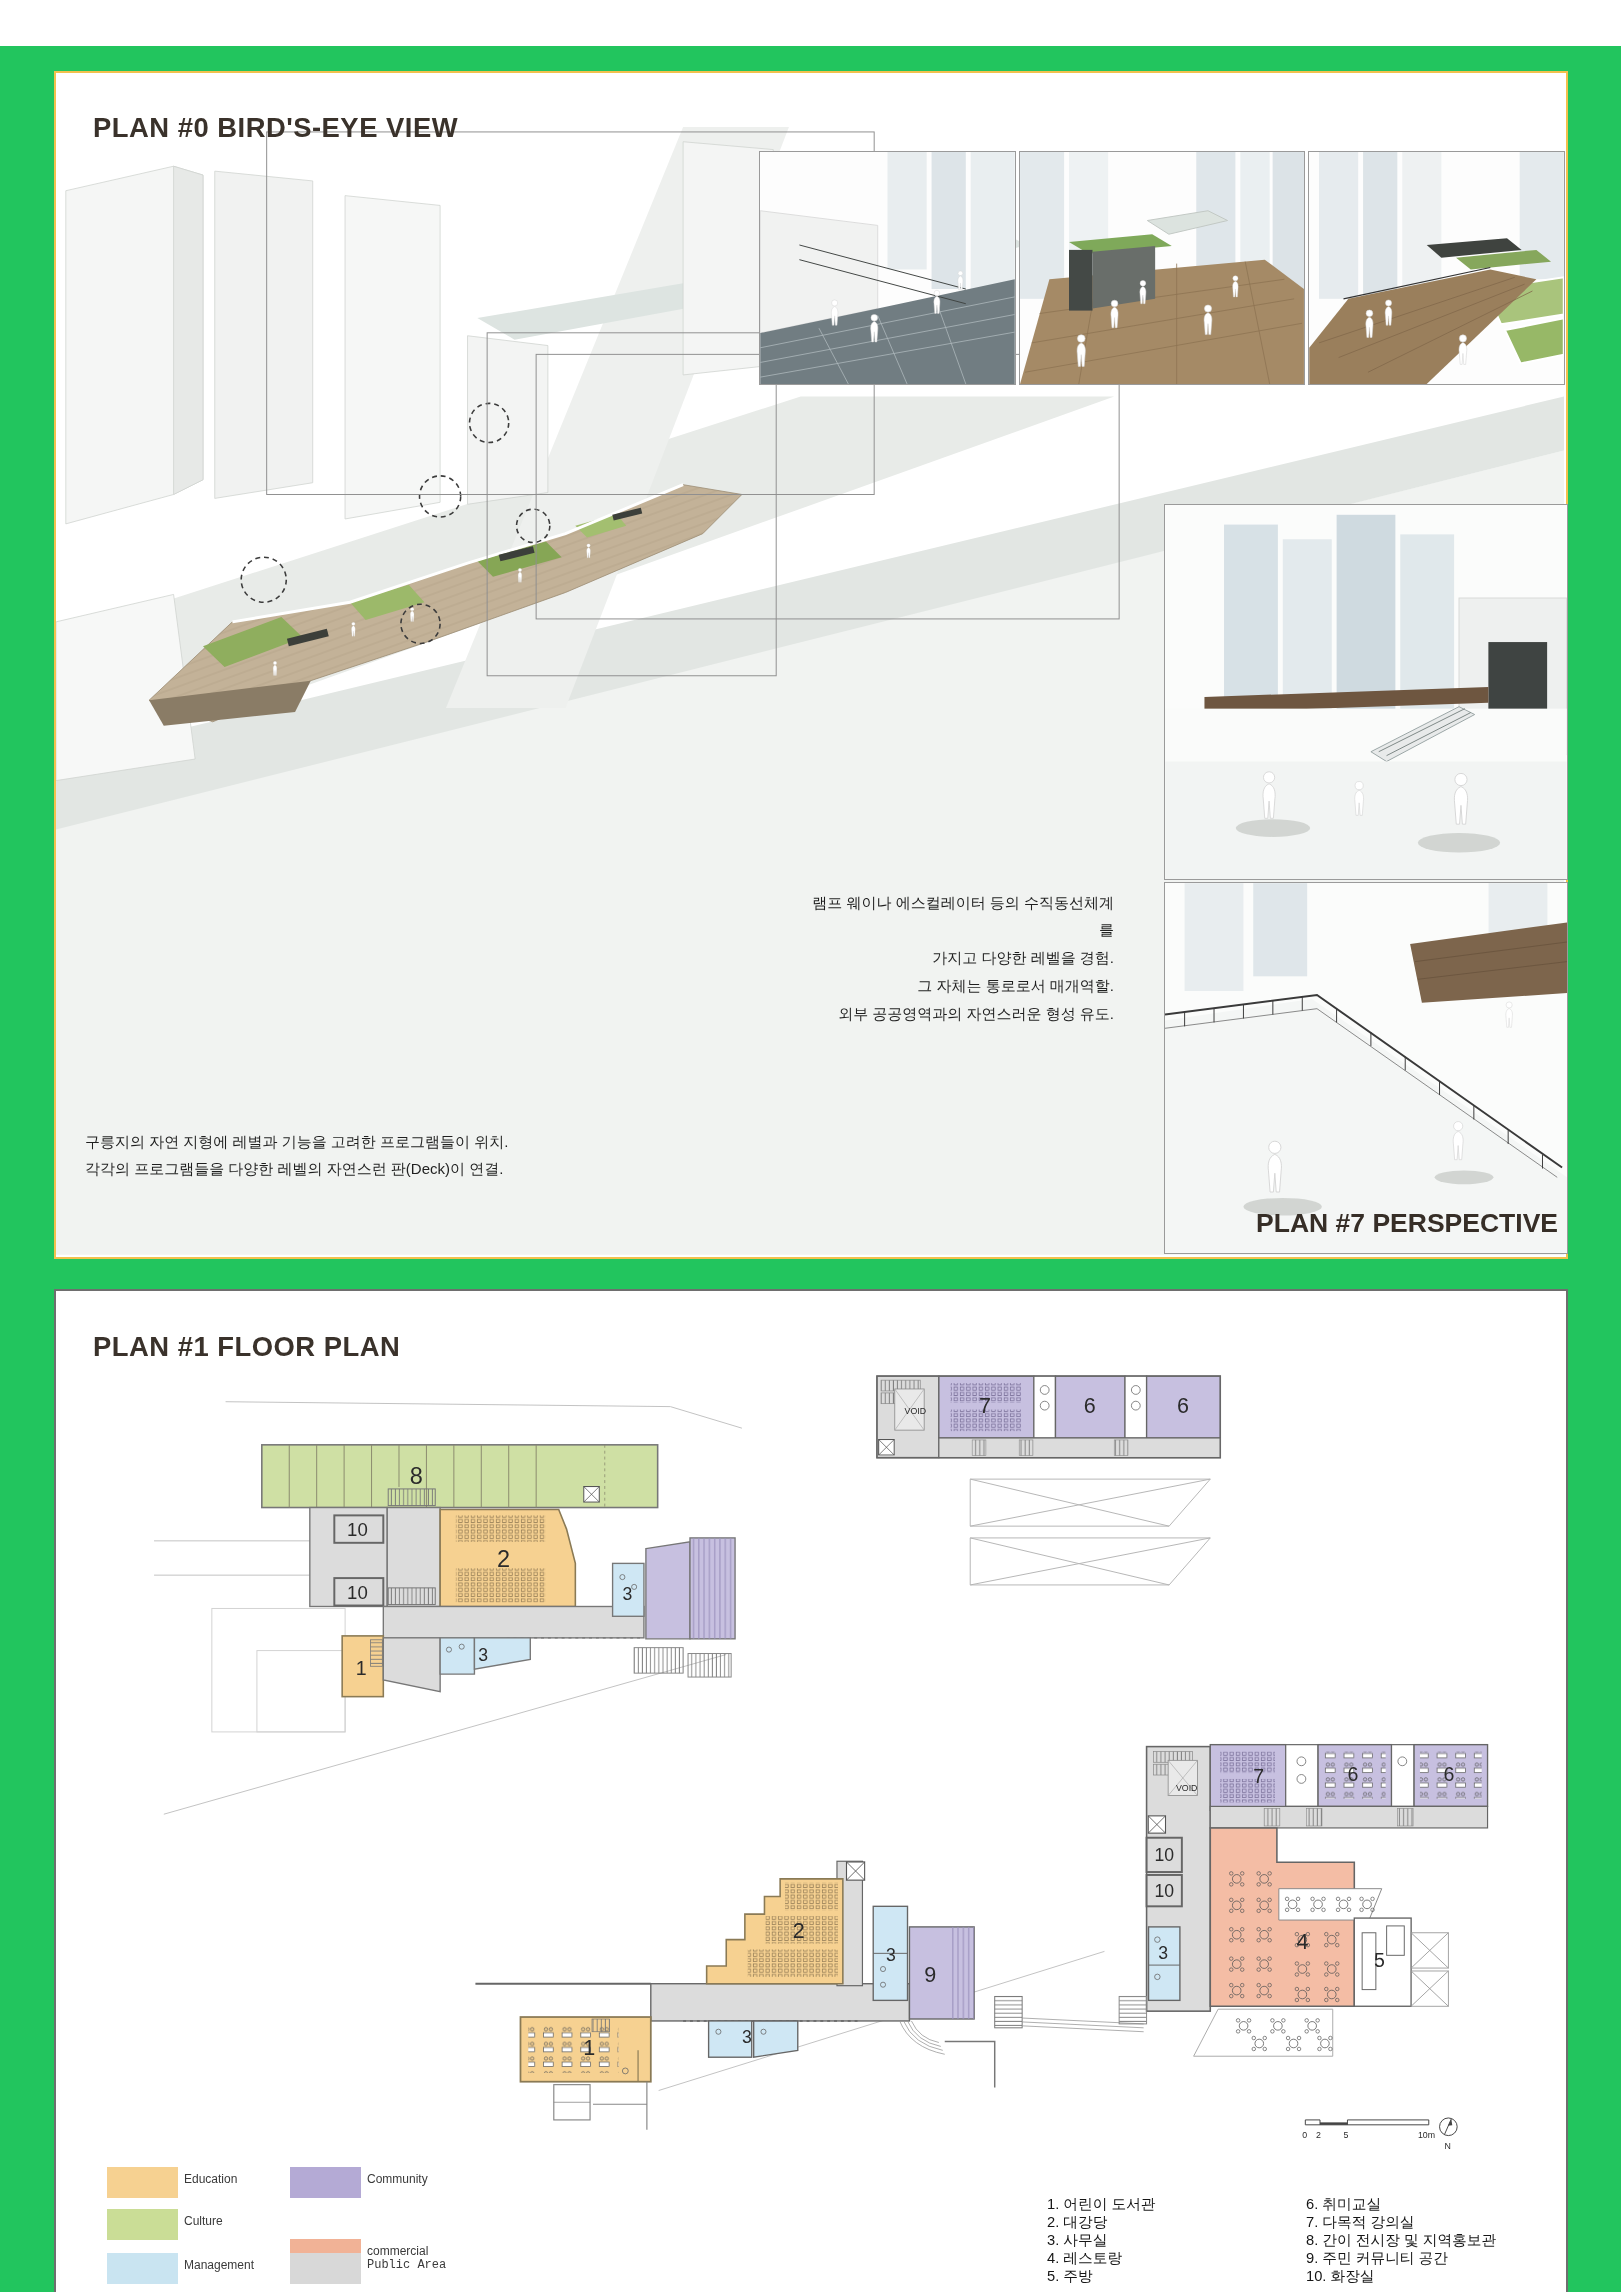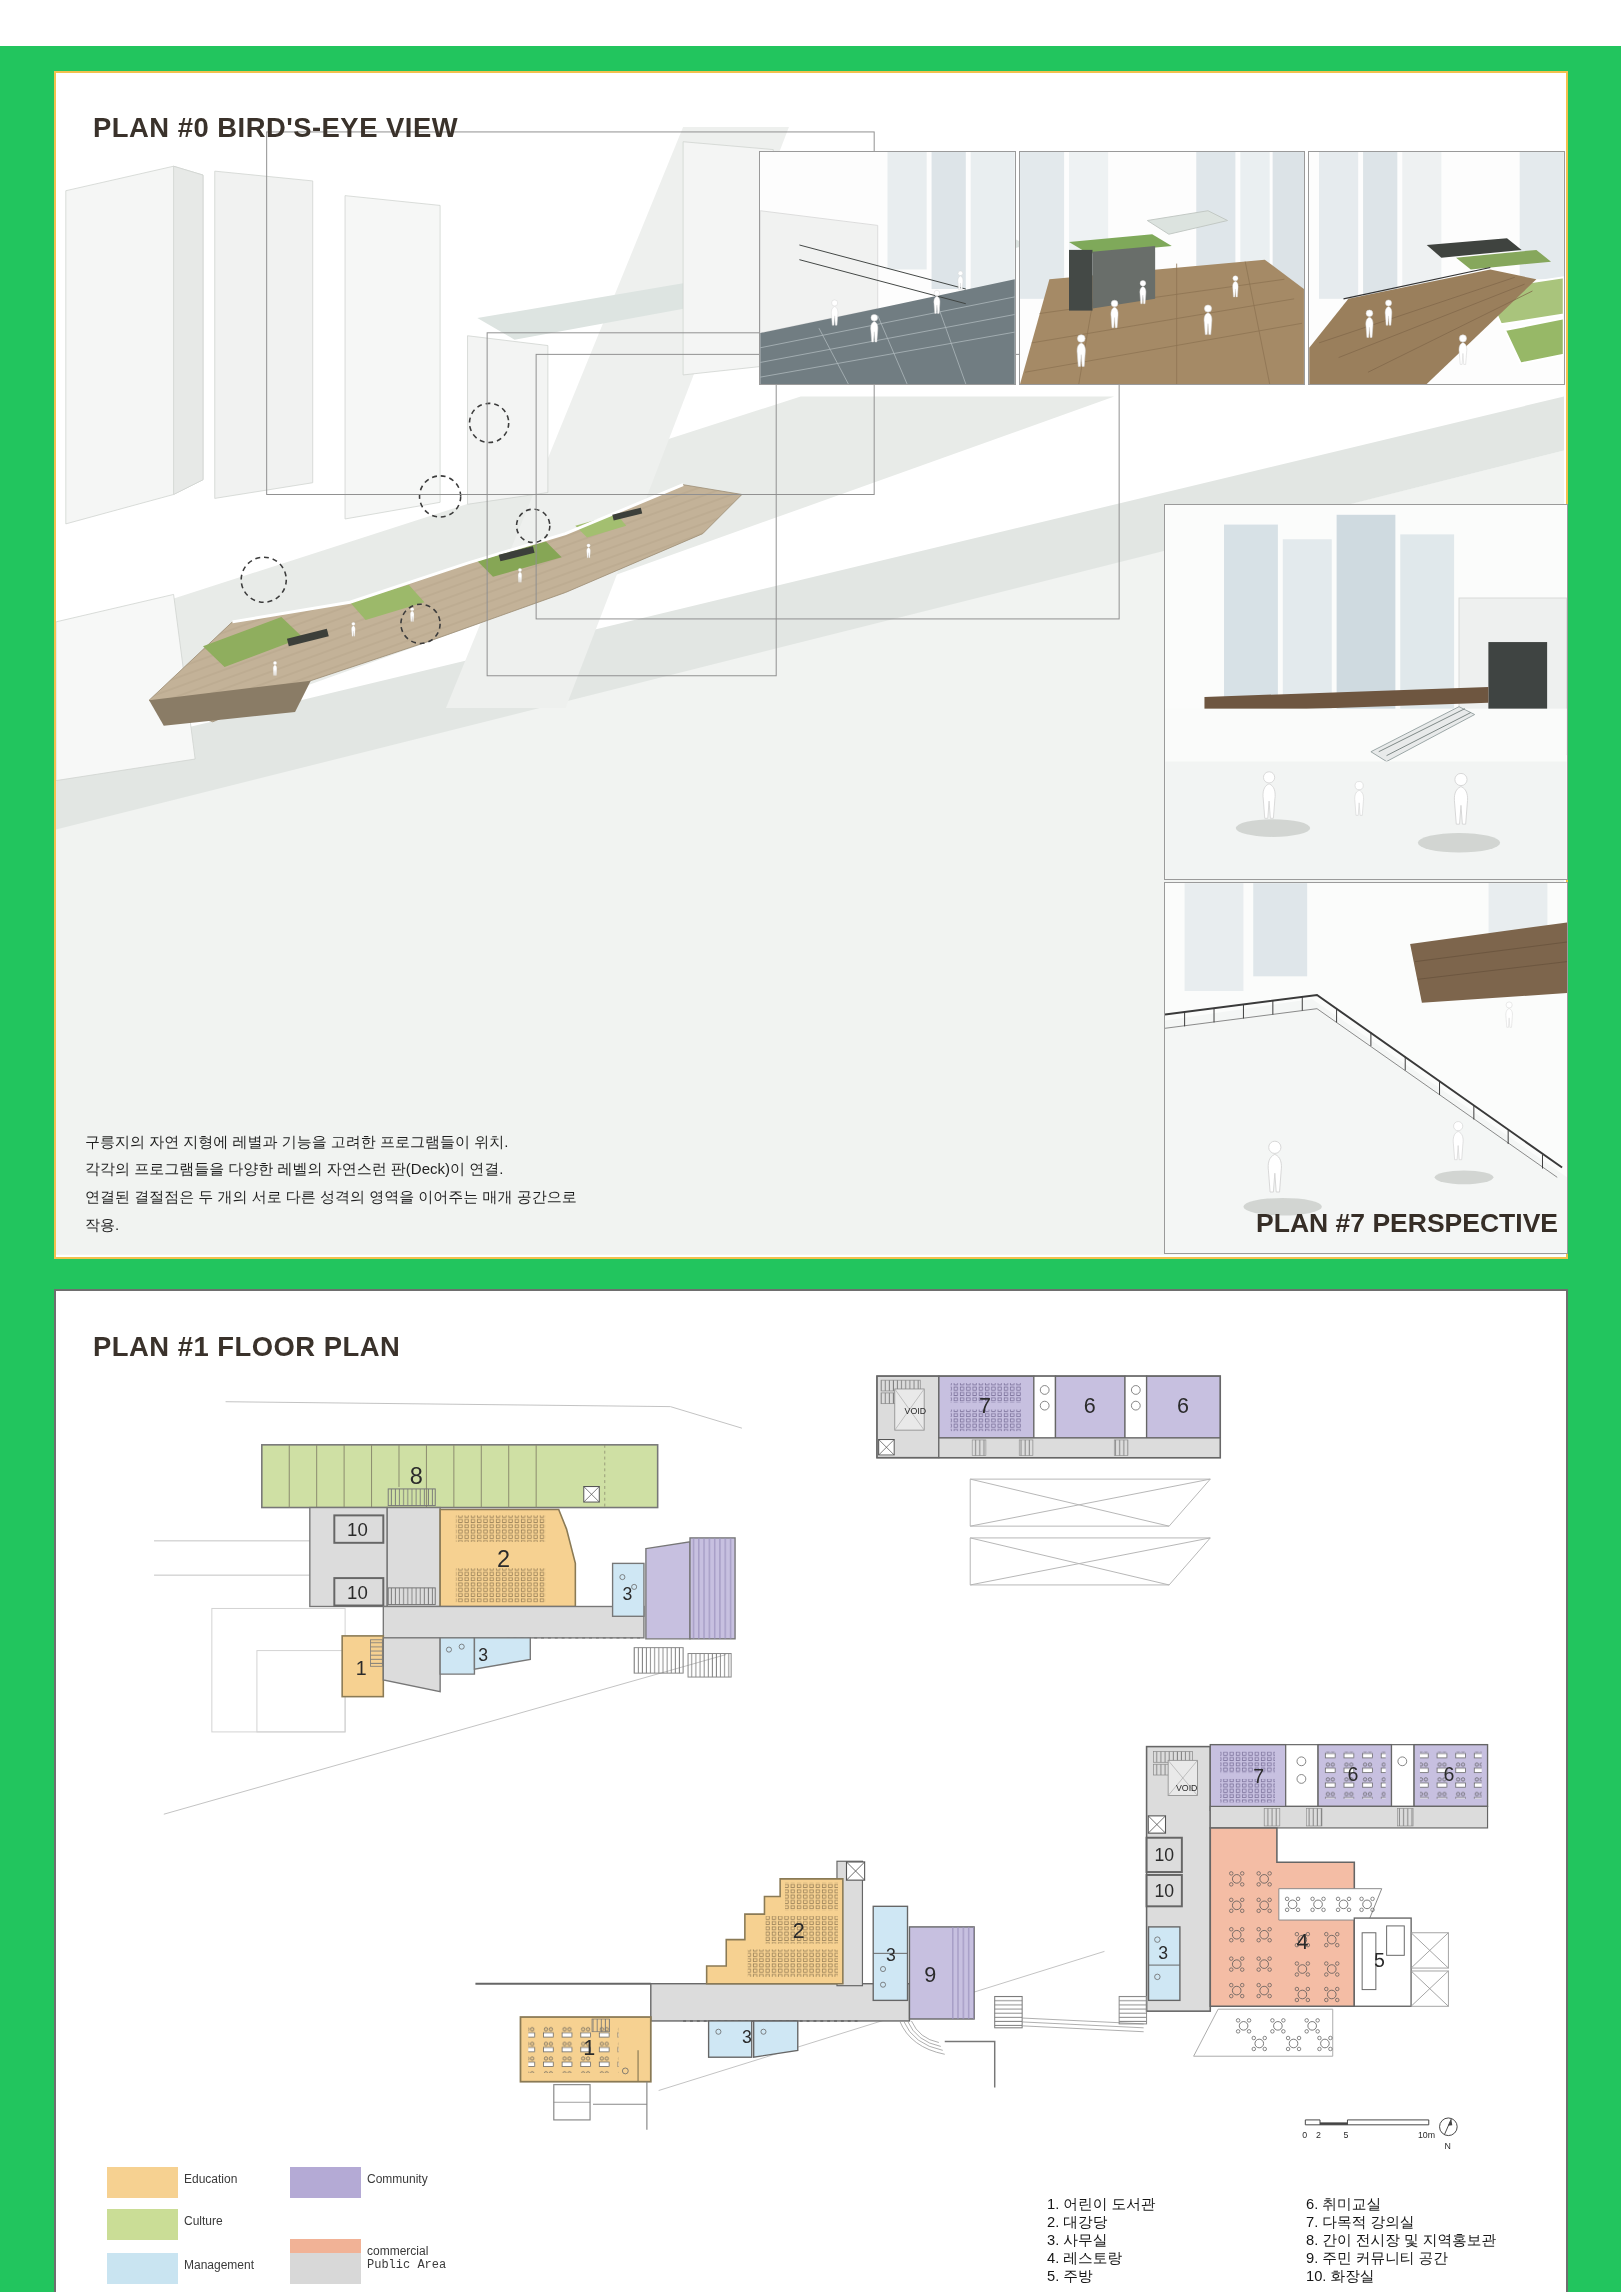--- a/index.html
+++ b/index.html
@@ -214,24 +214,29 @@
         <path d="M20,132 l0,14 M50,128 l0,14 M80,124 l0,14 M110,120 l0,14 M140,116 l0,14 M175,128 l0,14 M210,152 l0,14 M245,177 l0,14 M280,202 l0,14 M315,227 l0,14 M350,252 l0,14 M385,277 l0,14" stroke="#3a3a3a" stroke-width="1"></path>
         <ellipse cx="120" cy="330" rx="40" ry="9" fill="#c9cdc9" opacity="0.8"></ellipse>
         <ellipse cx="305" cy="300" rx="30" ry="7" fill="#c9cdc9" opacity="0.8"></ellipse>
         <use href="#fig" x="100" y="260" width="24" height="62"></use>
         <use href="#fig" x="290" y="240" width="18" height="48"></use>
         <use href="#fig" x="345" y="120" width="12" height="30"></use>
       </svg>
     </div>
     <div id="persp-label">PLAN #7 PERSPECTIVE</div>
 
+    <div class="ann right" style="left:742px;top:816px;width:316px;">
+      <div>램프 웨이나 에스컬레이터 등의 수직동선체계를</div>
+      <div>가지고 다양한 레벨을 경험.</div>
+      <div>그 자체는 통로로서 매개역할.</div>
+      <div>외부 공공영역과의 자연스러운 형성 유도.</div>
+    </div>
     <div class="ann" style="left:29px;top:1055px;width:510px;">
       <div>구릉지의 자연 지형에 레별과 기능을 고려한 프로그램들이 위치.</div>
       <div>각각의 프로그램들을 다양한 레벨의 자연스런 판(Deck)이 연결.</div>
-      <div>연결된 결절점은 두 개의 서로 다른 성격의 영역을 이어주는 매개 공간으로 작용.</div>
     </div>
   </section>
 
   <section class="panel" id="panel-bottom">
     <h1 class="panel-title">PLAN #1 FLOOR PLAN</h1>
 
     <svg class="abs" style="left:0;top:0;" width="1510" height="1019" viewBox="0 0 1541 1040">
       <defs>
         <pattern id="patSeat" width="6.4" height="5.4" patternUnits="userSpaceOnUse">
           <rect x="1.2" y="0.9" width="3.6" height="3.2" fill="none" stroke="#8a7450" stroke-width="0.7"></rect>

